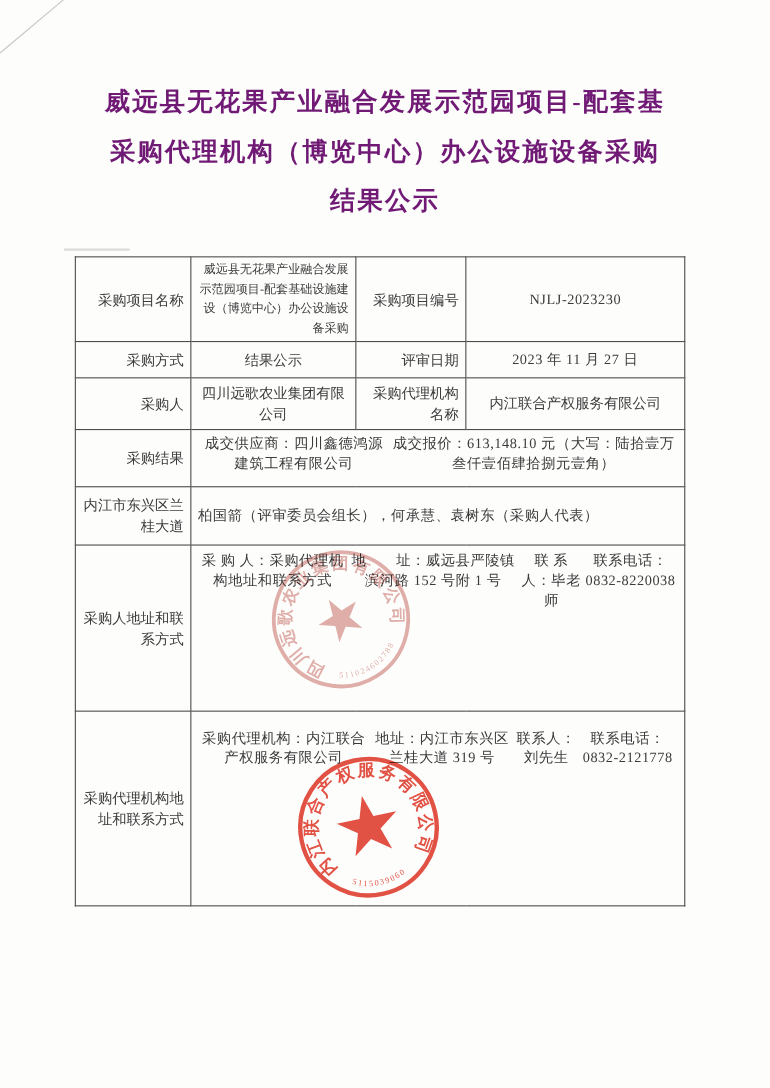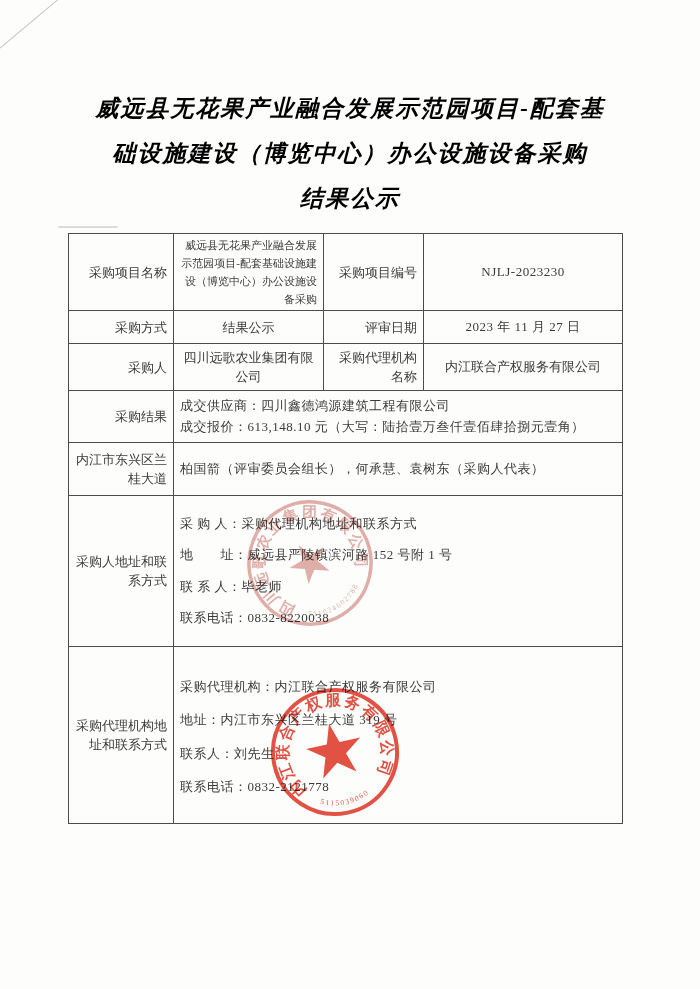--- a/index.html
+++ b/index.html
@@ -13,41 +13,41 @@
   .corner-line{
     position:absolute;left:-10px;top:20px;width:86px;height:1px;
     background:#9a9a9a;opacity:.55;transform:rotate(-40deg);
   }
   .smudge{
     position:absolute;left:58px;top:226px;width:60px;height:2px;
     background:#b9b9b9;opacity:.5;border-radius:2px;
   }
   
   .title{
-    position:absolute;left:0;top:86px;width:700px;
-    text-align:center;font-weight:bold;color:#000000;
-    font-size:23px;line-height:45px;letter-spacing:2px;font-style:italic;
+    position:absolute;left:0;top:70px;width:700px;
+    text-align:center;font-weight:bold;color:#701a75;
+    font-size:23px;line-height:45px;letter-spacing:2px;
   }
   
   table.doc{
     position:absolute;left:68px;top:233px;width:554px;
     border-collapse:collapse;table-layout:fixed;
     font-size:13px;color:#3b3b3b;
   }
   table.doc td{
     border:1px solid #4c4c4c;
     padding:2px 6px;
     vertical-align:middle;
   }
   table.doc{border:1px solid #3e3e3e;}
   td.lbl{text-align:right;line-height:19px;}
   td.ctr{text-align:center;line-height:19px;}
   td.val{text-align:center;line-height:20px;letter-spacing:.5px;}
   td.content{padding:4px 6px 4px 9px;}
-  .lines{display:flex;flex-direction:column;justify-content:space-evenly;height:100%;}
+  .lines{display:flex;flex-direction:row;justify-content:space-evenly;height:100%;text-align:center;}
   .line{line-height:18px;letter-spacing:.5px;}
   .projname{font-size:11px;line-height:18px;text-align:right;}
   
   .stamp{position:absolute;mix-blend-mode:multiply;pointer-events:none;}
   .stamp1{left:225px;top:478px;opacity:.48;}
   .stamp2{left:250px;top:667px;opacity:.88;}
   .s1-ring{fill:none;stroke:#c05a4f;stroke-width:3.5px;}
   .s2-ring{fill:none;stroke:#e03a2b;stroke-width:4px;}
   .s1-fill{fill:#c05a4f;}
   .s2-fill{fill:#e03a2b;}
@@ -59,21 +59,21 @@
   .serial2{font-size:7.5px;letter-spacing:1.5px;fill:#e03a2b;}
 </style>
 </head>
 <body>
 
 <div class="corner-line"></div>
 <div class="smudge"></div>
 
 <div class="title">
   <div>威远县无花果产业融合发展示范园项目-配套基</div>
-  <div>础设施建设（博览中心）办公设施设备采购</div>
+  <div>采购代理机构（博览中心）办公设施设备采购</div>
   <div>结果公示</div>
 </div>
 
 <table class="doc">
   <colgroup>
       <col style="width:105px">
       <col style="width:150px">
       <col style="width:100px">
       <col style="width:199px">
     </colgroup>

